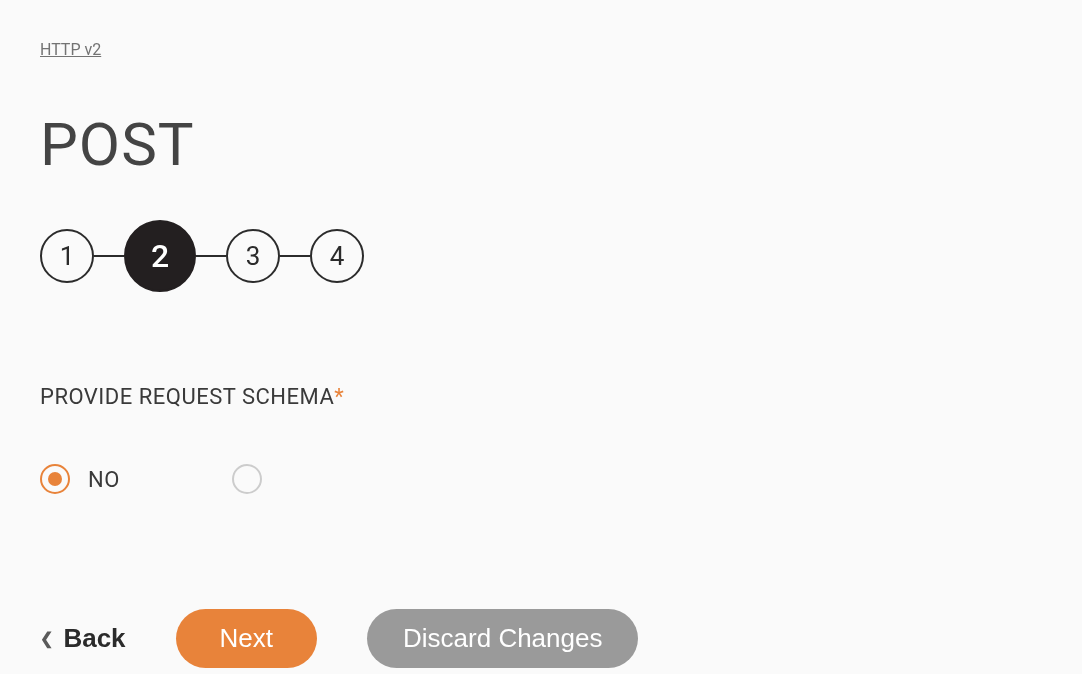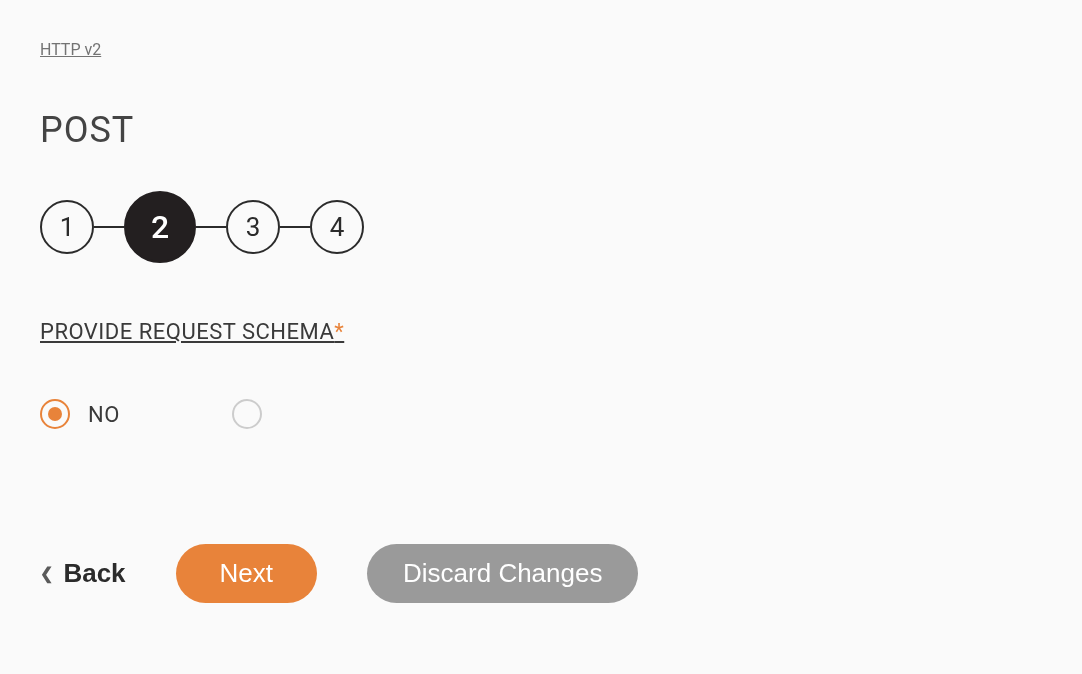--- a/index.html
+++ b/index.html
@@ -16,21 +16,21 @@
       height: 674px;
     }
     .breadcrumb-link {
       font-size: 16px;
       text-decoration: underline;
       color: #737373;
       cursor: pointer;
       display: inline-block;
     }
     .page-title {
-      font-size: 36px;
+      font-size: 60px;
       font-weight: 400;
       color: #444;
       margin-top: 50px;
       letter-spacing: 1px;
     }
     .stepper {
       display: flex;
       align-items: center;
       margin-top: 40px;
     }
@@ -57,25 +57,24 @@
       font-size: 32px;
       font-weight: 500;
     }
     .step-connector {
       width: 30px;
       height: 2px;
       background: #2b2b2b;
       flex-shrink: 0;
     }
     .section-label {
-      margin-top: 56px;
+      margin-top: 92px;
       font-size: 22px;
       color: #3a3a3a;
       letter-spacing: 0.5px;
-      text-decoration: underline;
     }
     .required-asterisk {
       color: #e8833a;
     }
     .radio-group {
       display: flex;
       margin-top: 55px;
       gap: 112px;
     }
     .radio-option {

